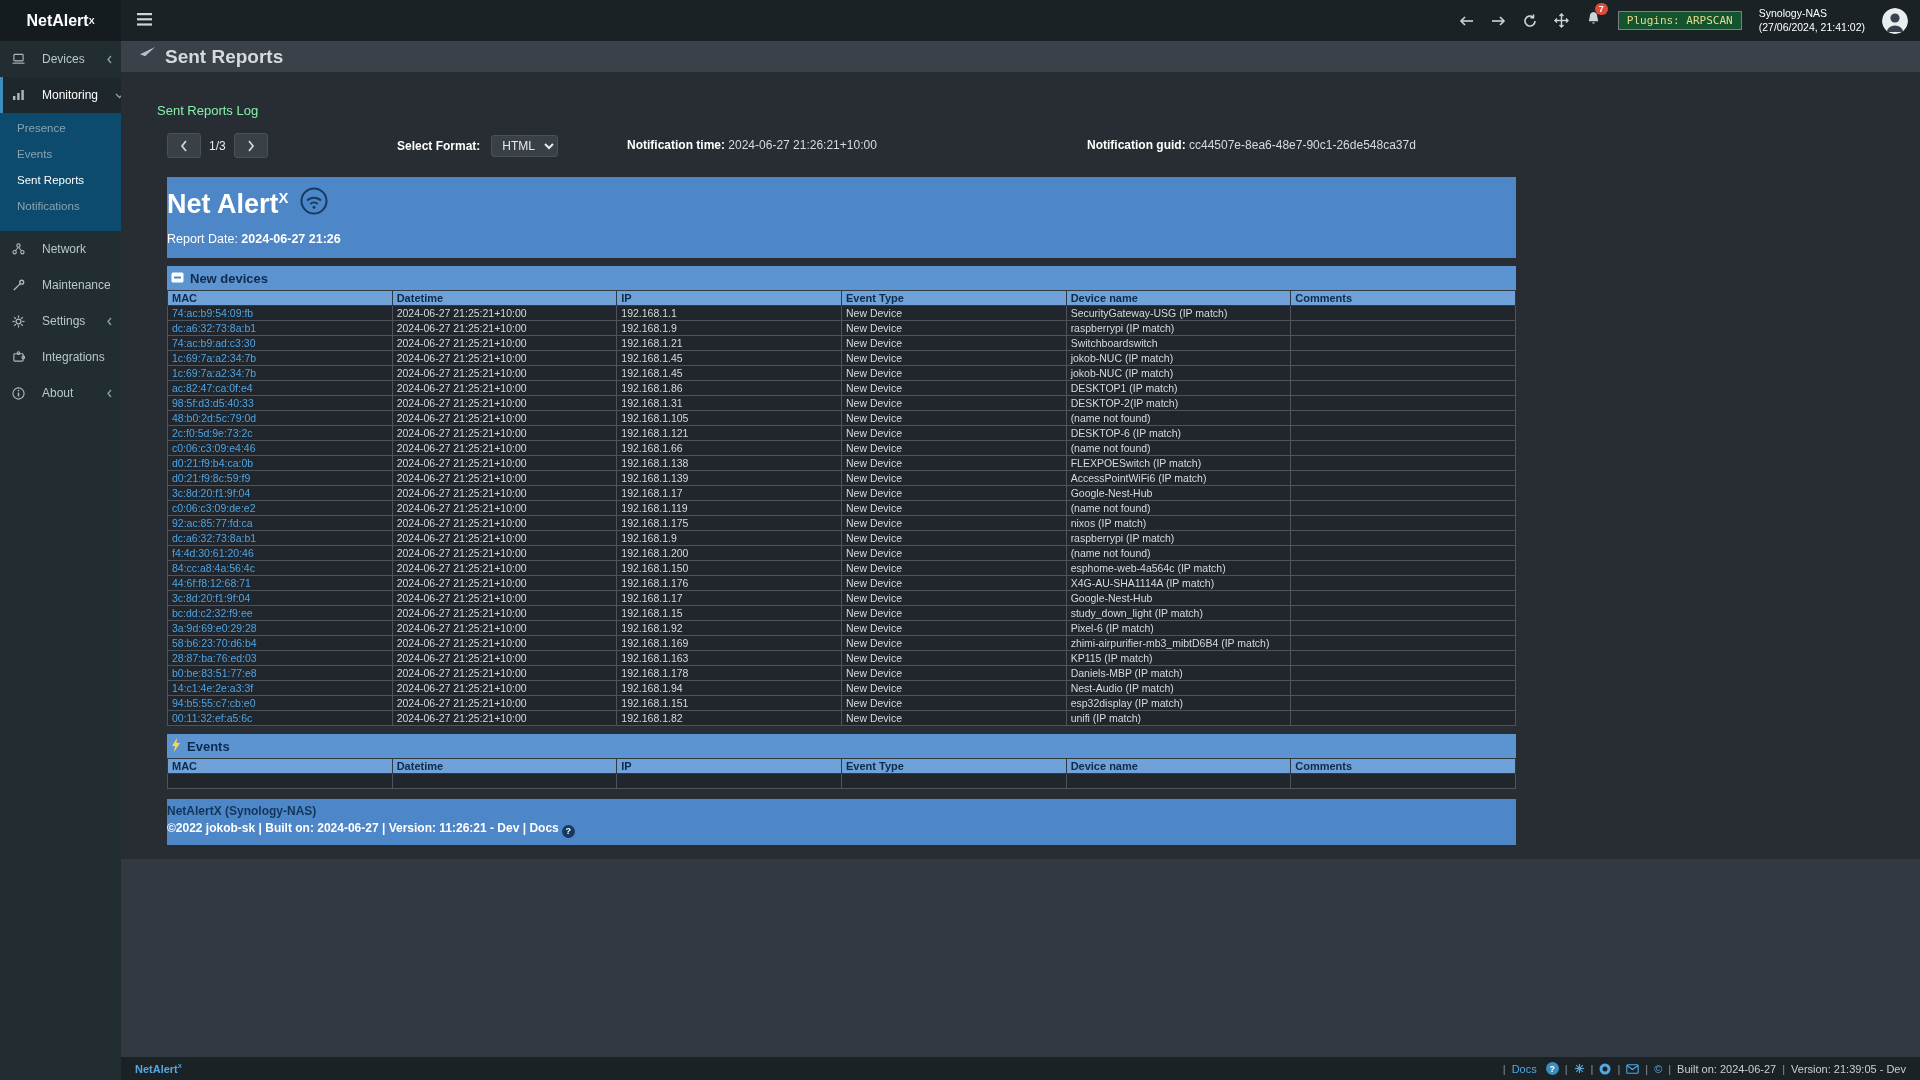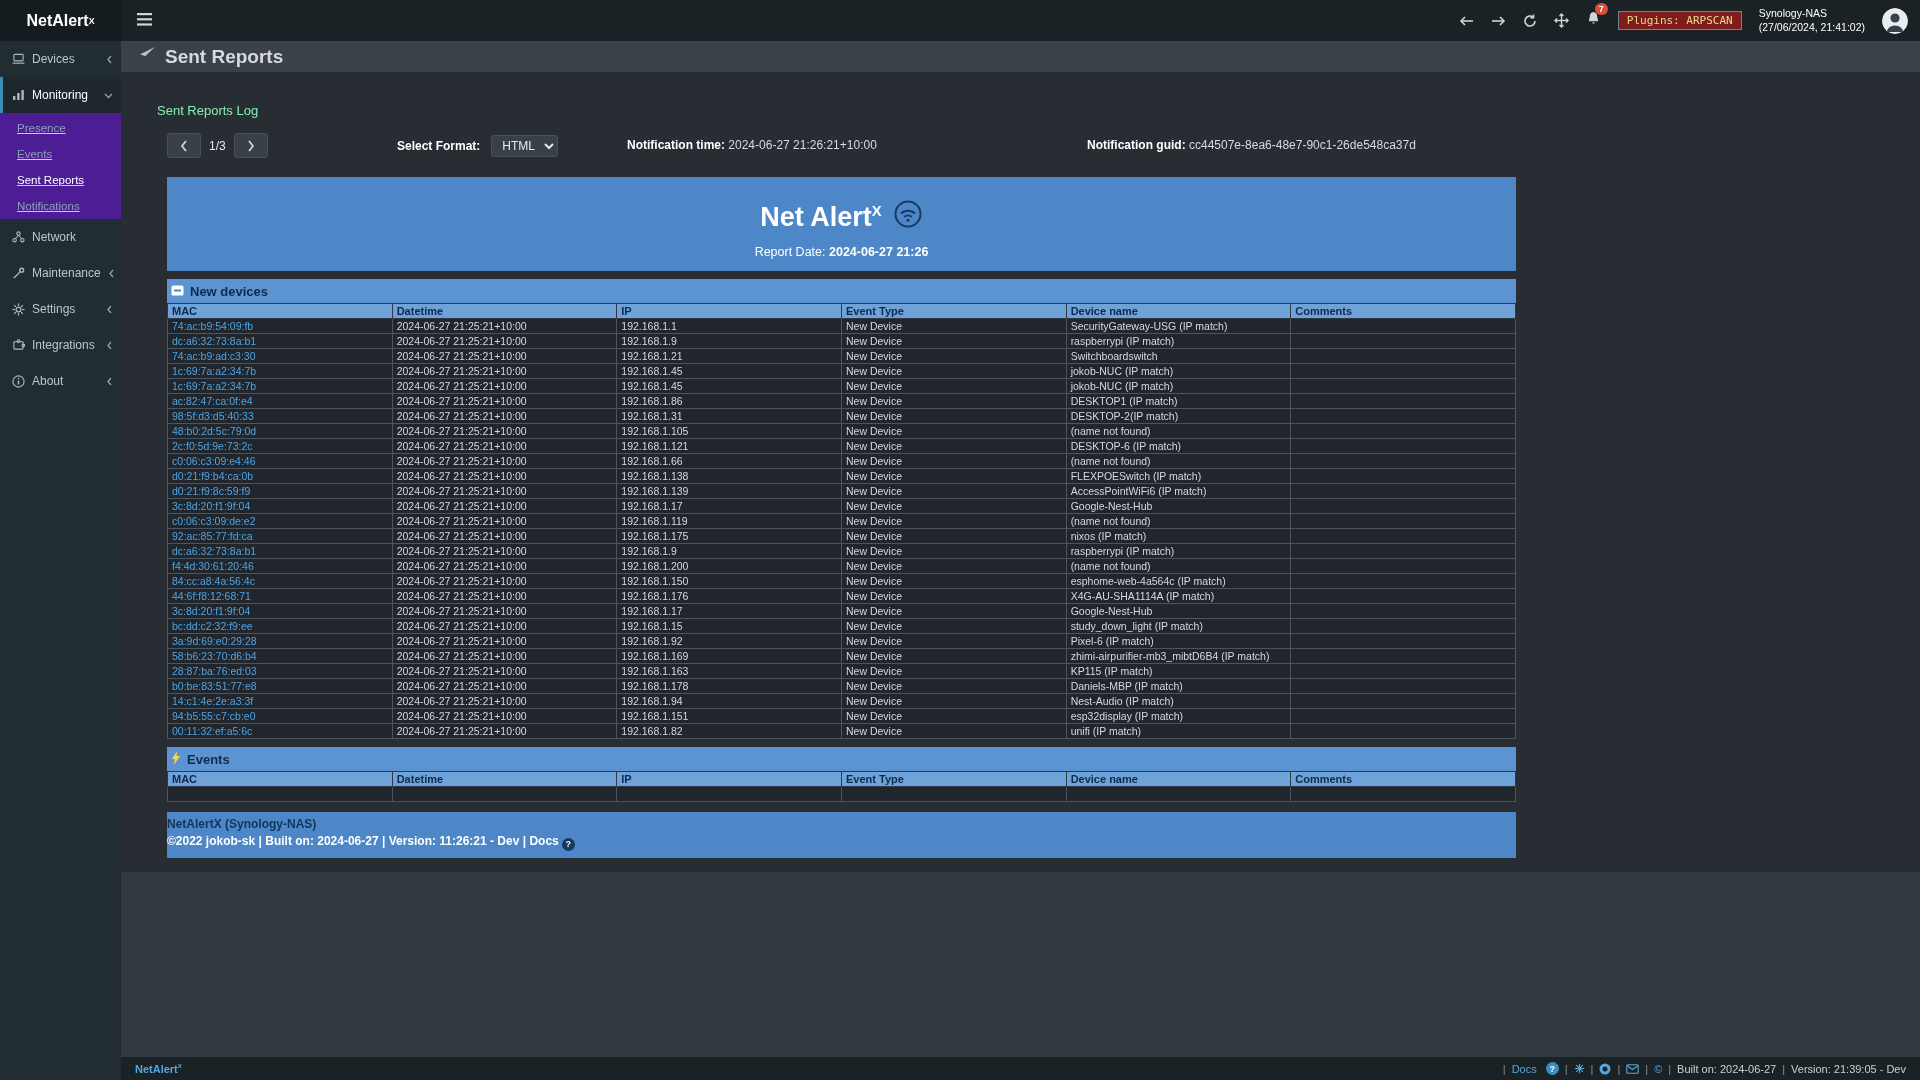--- a/index.html
+++ b/index.html
@@ -11,34 +11,34 @@
   .navbar { height:41px; background:#1a2226; display:flex; align-items:stretch; }
   .logo { width:121px; background:#151c20; color:#fff; font-weight:bold; font-size:16px;
           display:flex; align-items:center; justify-content:center; cursor:pointer; }
   .hamburger { width:46px; border:none; background:transparent; color:#cfd4d8; cursor:pointer;
                display:flex; align-items:center; justify-content:center; }
   .nav-right { margin-left:auto; display:flex; align-items:center; gap:17px; padding-right:12px; color:#cfd4d8; }
   .nav-icon { display:flex; align-items:center; cursor:pointer; color:#cfd4d8; }
   .bell-wrap { position:relative; cursor:pointer; }
   .badge { position:absolute; top:-8px; right:-7px; background:#dd4b39; color:#fff; font-size:9px;
            font-weight:bold; border-radius:8px; padding:1px 4px; line-height:1.2; }
-  .plugins-badge { border:1px solid #7a8087; background:#7f1d1d; color:#e6dc8f;
+  .plugins-badge { border:1px solid #7a8087; background:#14532d; color:#e6dc8f;
                    font-family:"DejaVu Sans Mono", monospace; font-size:11px; padding:2px 8px; cursor:pointer; }
   .host-info { font-size:10.5px; line-height:1.3; color:#fff; }
   .avatar { width:26px; height:26px; border-radius:50%; overflow:hidden; cursor:pointer; }
 
   
   .wrapper { display:flex; height:1039px; }
   .sidebar { width:121px; flex-shrink:0; background:#222d32; }
-  .side-item { display:flex; align-items:center; gap:7px; padding:11px 8px 11px 9px; font-size:12px;
+  .side-item { display:flex; align-items:center; gap:17px; padding:11px 8px 11px 9px; font-size:12px;
                color:#b8c7ce; border-left:3px solid transparent; cursor:pointer; }
   .side-item .chev { margin-left:auto; display:flex; color:#8aa4af; }
   .side-item.active { background:#1e282c; color:#fff; border-left-color:#3c8dbc; }
   .side-icon { display:flex; align-items:center; color:#aeb9bf; }
-  .submenu { background:#4c1d95; padding:2px 0 0;text-decoration:underline; }
+  .submenu { background:#0c4a6e; padding:2px 0 12px; }
   .sub-item { padding:7px 8px 7px 17px; font-size:11.5px; color:#8aa4af; cursor:pointer; }
   .sub-item.current { color:#fff; }
 
   .main { flex:1; display:flex; flex-direction:column; min-width:0; background:#323940; }
   .content-header { background:#3a4149; height:31px; display:flex; align-items:center; gap:9px;
                     padding:0 18px; color:#d6dadd; font-size:19px; font-weight:bold; }
   .content { background:#272d33; padding-bottom:14px; }
   .log-link { display:inline-block; margin:31px 0 0 36px; color:#86efac; font-size:13px;
               font-weight:normal; text-decoration:none; cursor:pointer; }
 
@@ -51,21 +51,21 @@
   .fmt { position:absolute; left:276px; top:10px; display:flex; align-items:center; gap:11px;
          font-size:12px; font-weight:bold; color:#fff; }
   .fmt select { background:#3a4047; color:#e8eaec; border:1px solid #4a5057; border-radius:3px;
                 font-size:12px; padding:2px 6px; font-family:"Liberation Sans",sans-serif; }
   .tb-field { position:absolute; top:13px; font-size:12px; color:#d7dbde; }
   .tb-field b { color:#fff; }
   .ntime { left:506px; } .nguid { left:966px; }
 
   
   .report { width:1349px; margin:4px 0 0 46px; }
-  .report-header { background:#4d87c7; padding:22px 0 12px; text-align:center; color:#fff; }
+  .report-header { background:#4d87c7; padding:9px 0 12px; text-align:left; color:#fff; }
   .report-title { font-size:27px; font-weight:bold; display:inline-flex; align-items:center; gap:11px; }
   .report-date { margin-top:9px; font-size:12.5px; }
   .section-bar { display:flex; align-items:center; gap:6px; background:#5b94d1; height:19px;
                  padding:12px 4px; margin-top:8px; color:#0e2a4d; font-weight:bold; font-size:13px; }
   table.report-table { width:100%; border-collapse:collapse; table-layout:fixed; }
   .report-table th { background:#6fa2d8; color:#0e2a4d; font-size:11px; text-align:left;
                      padding:1px 4px; border:1px solid #2f3a45; height:15px; }
   .report-table td { background:#20262b; color:#d6dadd; font-size:10.5px; padding:1px 4px;
                      border:1px solid #4e545b; height:15px; overflow:hidden; white-space:nowrap; }
   .report-table td.mac-link { color:#4fa3e3; cursor:pointer; }

